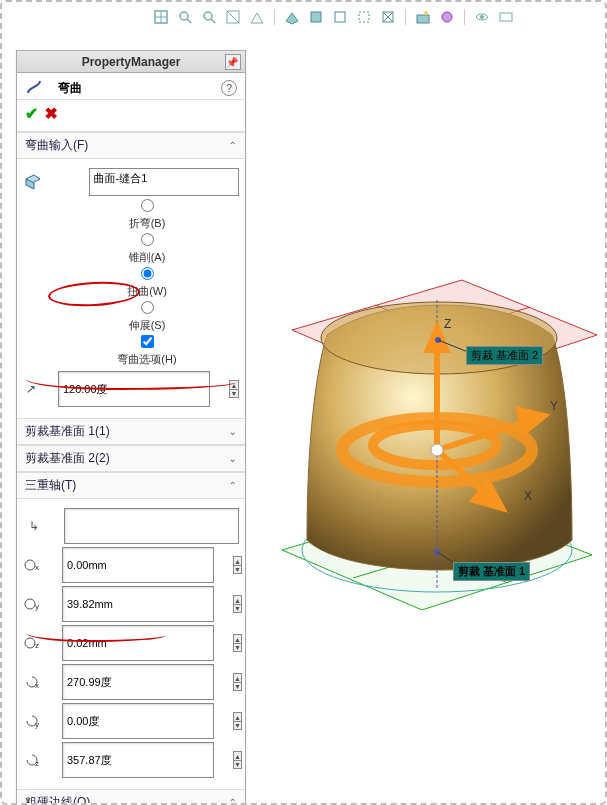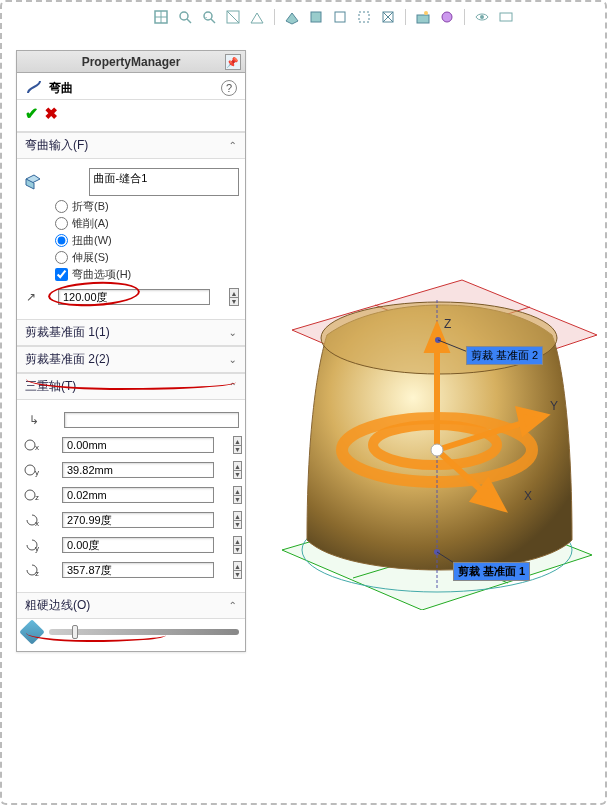--- a/index.html
+++ b/index.html
@@ -54,20 +54,21 @@
     width: 16px; height: 16px;
     border: 1px solid #999;
     background: #e9f2f8;
     display:flex;align-items:center;justify-content:center;
     font-size:10px;color:#369;
   }
   .feature-row {
     display: flex; align-items: center;
     padding: 6px 8px 2px 8px;
     border-bottom: 1px solid #ddd;
+    gap: 9px;
   }
   .feat-icon {
     width: 18px; height: 18px;
     margin-right: 6px;
     display:flex;align-items:center;justify-content:center;
   }
   .feat-title { font-weight: bold; flex:1; }
   .help {
     width: 16px; height:16px;
     border:1px solid #888; border-radius:50%;
@@ -91,35 +92,35 @@
   .input-row { display:flex; align-items:center; gap:19px; margin:3px 0;}
   .field-icon {
     width:22px;height:22px;
     display:flex;align-items:center;justify-content:center;
     color:#555;font-size:12px;
   }
   .text-input {
     flex:1;
     border:1px solid #888;
     background:#fff;
-    height:16px;
+    height:36px;
     padding:1px 4px;
     font-size:11px;
     box-shadow: inset 1px 1px 2px rgba(0,0,0,0.15);
   }
   .list-box {
     border:1px solid #888;
     background:#fff;
     padding:2px 4px;
     margin-left:26px;
     width:160px;height:28px;
     font-size:11px;
   }
   .radio-group { margin-left:32px; }
-  .radio-group label, .cb-row label { display:flex;align-items:center;gap:4px;margin:2px 0;font-size:11px;color:#333;}
+  .radio-group label, .cb-row label { display:flex;align-items:center;gap:4px;margin:2px 0;font-size:11px;color:#333;flex-direction:column;}
   .cb-row { margin-left:32px; margin-top:2px;}
   .spinner {
     display:flex;flex-direction:column;width:14px;
   }
   .spinner div{
     height:9px;border:1px solid #888;background:#eee;
     display:flex;align-items:center;justify-content:center;
     font-size:7px;line-height:1;color:#555;
   }
   .spinner div:first-child{border-bottom:none;}
@@ -153,21 +154,21 @@
     pointer-events:none;
   }
   
   .viewport{
     position:absolute;
     left:250px;top:48px;
     width:350px;height:700px;
   }
   .label-box{
     position:absolute;
-    background:#3b82f6;
+    background:#0f766e;
     border:1px solid #888;
     font-size:11px;
     padding:1px 4px;
     white-space:nowrap;
   }
 </style>
 </head>
 <body>
 
 <div class="toolbar-top">

